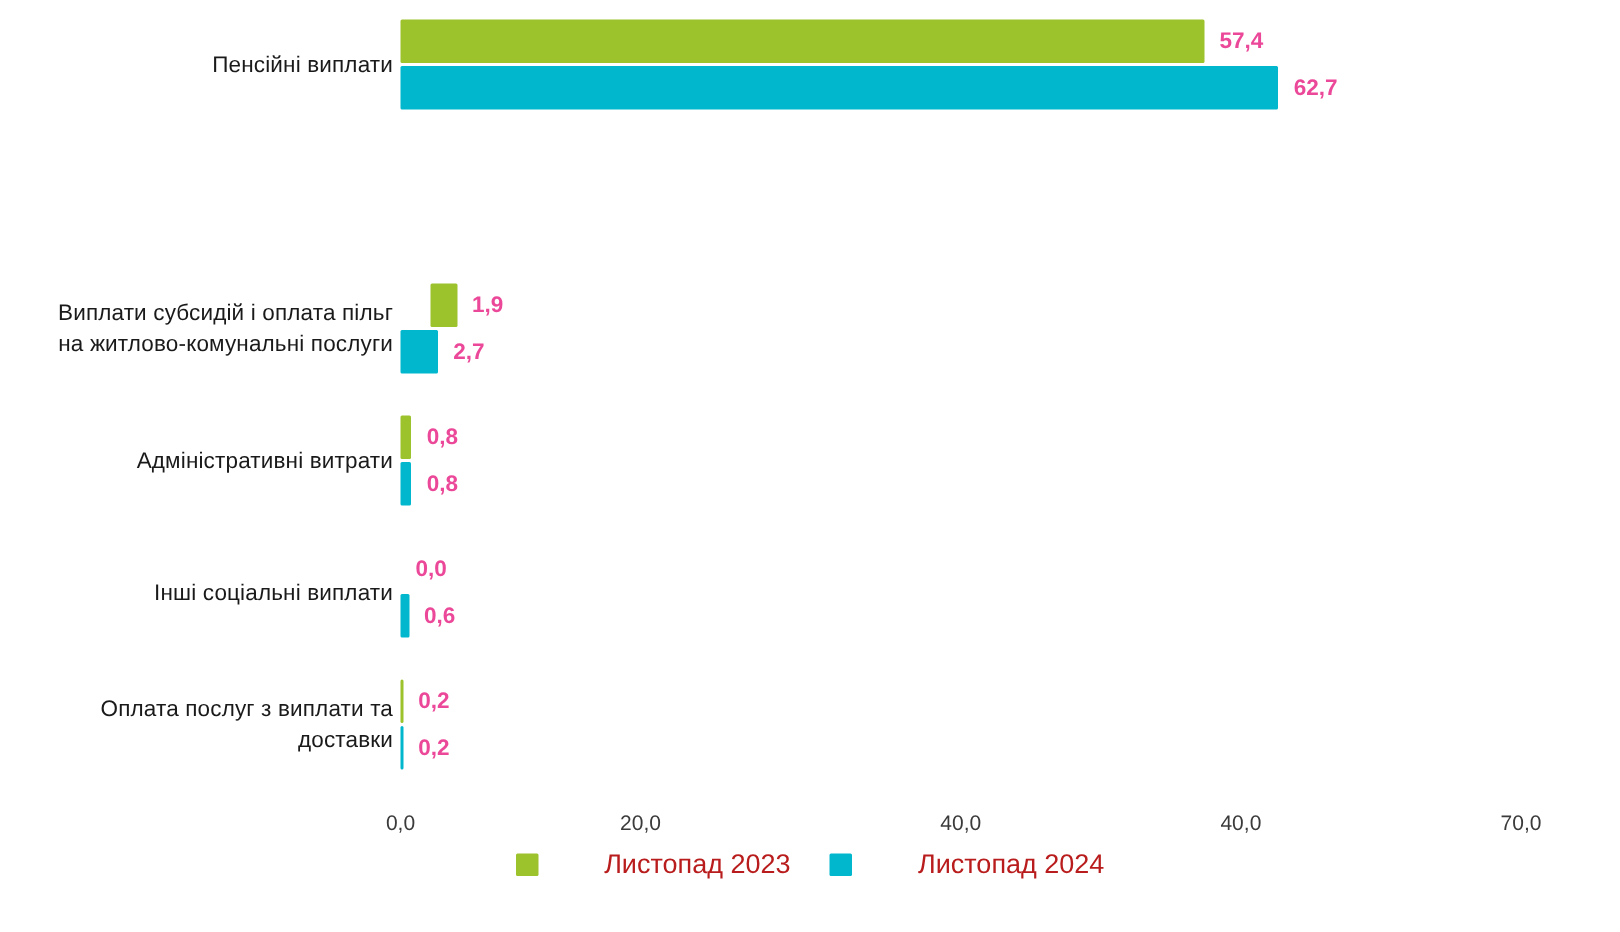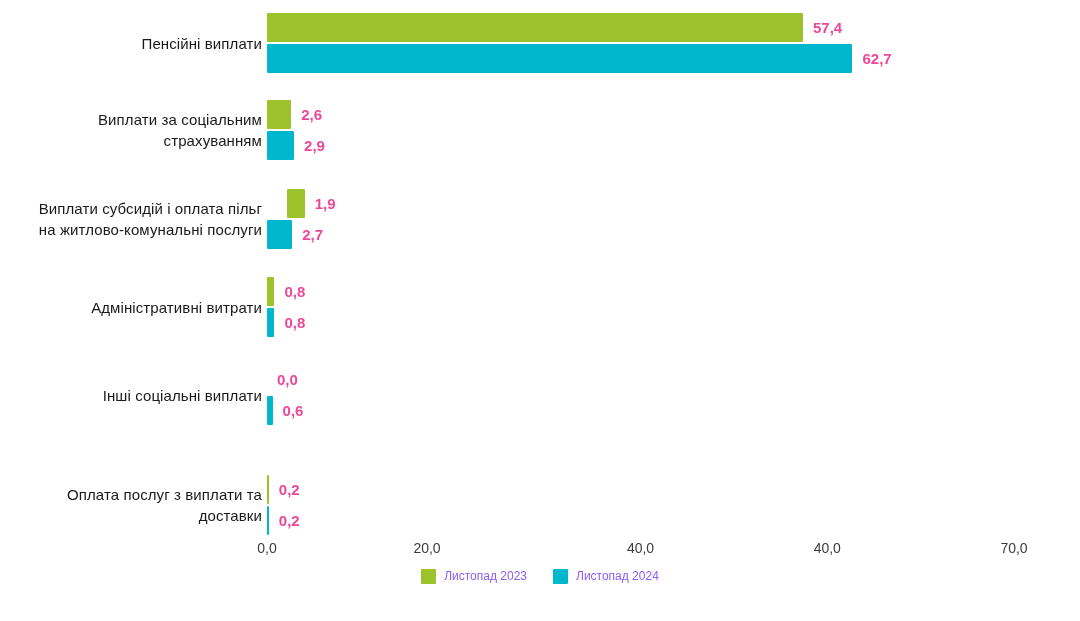--- a/index.html
+++ b/index.html
@@ -120,24 +120,25 @@
   }
   .legend-swatch {
     width: 15px;
     height: 15px;
     border-radius: 1px;
     display: inline-block;
   }
   .legend-swatch.s2023 { background: #9CC22C; }
   .legend-swatch.s2024 { background: #00B7CE; }
   .legend-text {
-    font-size: 12px;
+    font-size: 18px;
     line-height: 18px;
-    color: #8b5cf6;
+    color: #b91c1c;
     white-space: nowrap;
+    margin-left: 36px;
   }
 </style>
 </head>
 <body>
 
 <div id="chart-root">
 
   <div class="plot-area">
       <div class="cat-group" style="top: 13px; height: 60px;">
         <div class="cat-label" style="top: 19.5px;">Пенсійні виплати</div>
@@ -145,34 +146,20 @@
           <div class="bar-row" style="top: 0px; position: absolute; left: 0px; width: 800px;">
             <div class="bar s2023" style="width: 535.972px; background: rgb(156, 194, 44);"></div>
             <div class="bar-value" style="left: 545.972px;">57,4</div>
           </div>
           <div class="bar-row" style="top: 31px; position: absolute; left: 0px; width: 800px;">
             <div class="bar s2024" style="width: 585.461px; background: rgb(0, 183, 206);"></div>
             <div class="bar-value" style="left: 595.461px;">62,7</div>
           </div>
         </div>
       </div>
-      <div class="cat-group" style="top: 100px; height: 60px;">
-        <div class="cat-label" style="top: 9px;">Виплати за соціальним
-страхуванням</div>
-        <div class="bars">
-          <div class="bar-row" style="top: 0px; position: absolute; left: 0px; width: 800px;">
-            <div class="bar s2023" style="width: 24.2775px; background: rgb(156, 194, 44);"></div>
-            <div class="bar-value" style="left: 34.2775px;">2,6</div>
-          </div>
-          <div class="bar-row" style="top: 31px; position: absolute; left: 0px; width: 800px;">
-            <div class="bar s2024" style="width: 27.0787px; background: rgb(0, 183, 206);"></div>
-            <div class="bar-value" style="left: 37.0787px;">2,9</div>
-          </div>
-        </div>
-      </div>
       <div class="cat-group" style="top: 189px; height: 60px;">
         <div class="cat-label" style="top: 9px;">Виплати субсидій і оплата пільг
 на житлово-комунальні послуги</div>
         <div class="bars">
           <div class="bar-row" style="top: 0px; position: absolute; left: 0px; width: 800px; margin-left: 20px;">
             <div class="bar s2023" style="width: 17.7413px; background: rgb(156, 194, 44);"></div>
             <div class="bar-value" style="left: 27.7413px;">1,9</div>
           </div>
           <div class="bar-row" style="top: 31px; position: absolute; left: 0px; width: 800px;">
             <div class="bar s2024" style="width: 25.2112px; background: rgb(0, 183, 206);"></div>
@@ -198,21 +185,21 @@
         <div class="bars">
           <div class="bar-row" style="top: 0px; position: absolute; left: 0px; width: 800px;">
             <div class="bar-value" style="left: 10px;">0,0</div>
           </div>
           <div class="bar-row" style="top: 31px; position: absolute; left: 0px; width: 800px; padding-left: 34px;">
             <div class="bar s2024" style="width: 5.6025px; background: rgb(0, 183, 206);"></div>
             <div class="bar-value" style="left: 15.6025px;">0,6</div>
           </div>
         </div>
       </div>
-      <div class="cat-group" style="top: 453px; height: 60px; margin-top: 22px;">
+      <div class="cat-group" style="top: 453px; height: 60px;">
         <div class="cat-label" style="top: 9px;">Оплата послуг з виплати та
 доставки</div>
         <div class="bars">
           <div class="bar-row" style="top: 0px; position: absolute; left: 0px; width: 800px;">
             <div class="bar s2023" style="width: 1.8675px; background: rgb(156, 194, 44);"></div>
             <div class="bar-value" style="left: 11.8675px;">0,2</div>
           </div>
           <div class="bar-row" style="top: 31px; position: absolute; left: 0px; width: 800px;">
             <div class="bar s2024" style="width: 1.8675px; background: rgb(0, 183, 206);"></div>
             <div class="bar-value" style="left: 11.8675px;">0,2</div>

